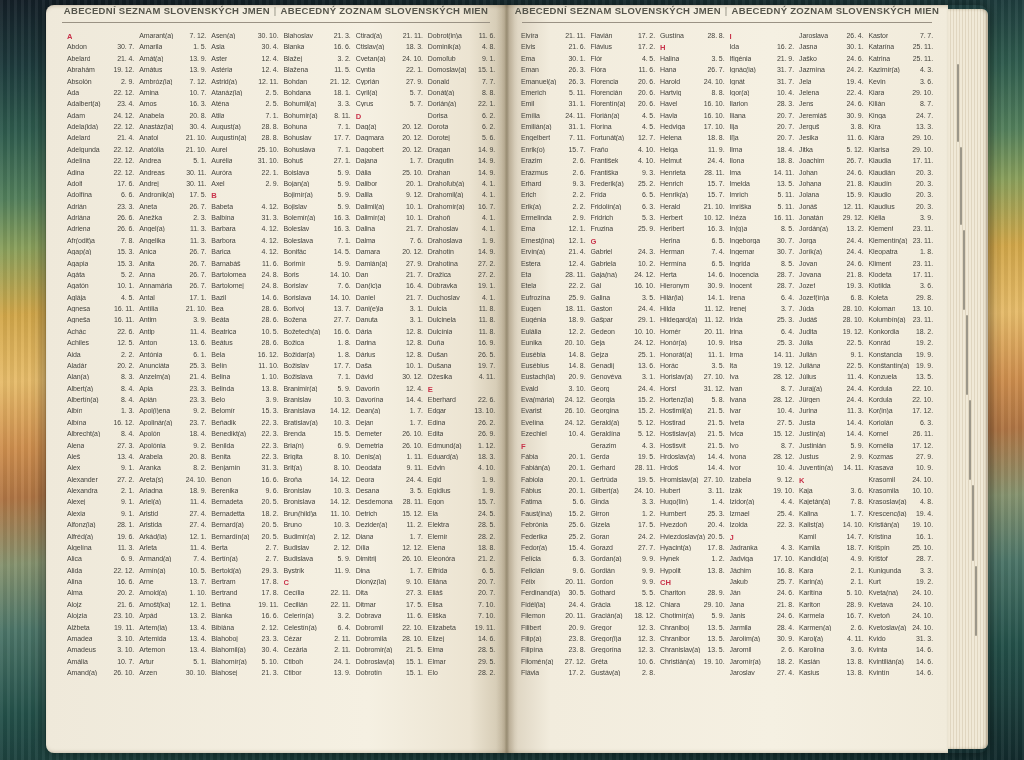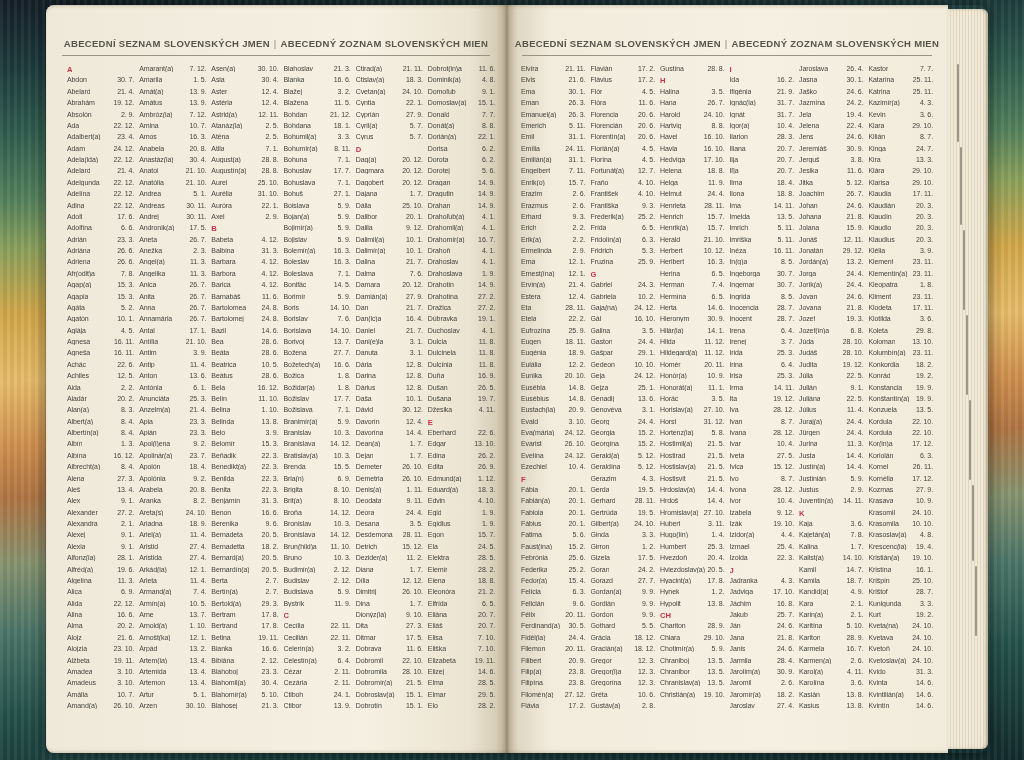--- a/index.html
+++ b/index.html
@@ -39,21 +39,21 @@
   }
   
   .fore-edge{
     width:40px;height:99%;align-self:center;position:relative;border-radius:0 6px 6px 0;
     background:
       repeating-linear-gradient(90deg,#f0e9d7 0 2px,#e0d6c0 2px 3px),
       #ece4d2;
     box-shadow:inset -2px 0 3px rgba(90,70,40,0.35);
   }
   .tab-cut{position:absolute;width:2px;background:#8d887b;border-radius:1px;opacity:0.85;}
-  .page-head{padding-top:33px;text-align:center;}
+  .page-head{text-align:center;}
   .page-title{
     font-size:9.5px;font-weight:bold;letter-spacing:0.3px;color:#55554b;white-space:nowrap;
   }
   .page-title .pipe{color:#8b897c;font-weight:normal;padding:0 4px;}
   .head-rule{height:0;border-bottom:1px solid #9a9284;margin:6px 16px 0 16px;}
   .cols{display:flex;margin-top:9px;}
   .page.left .cols{padding:0 11px 0 21px;gap:5px;}
   .page.right .cols{padding:0 15px 0 15px;gap:5px;}
   .col{flex:1;min-width:0;}
   .row{

